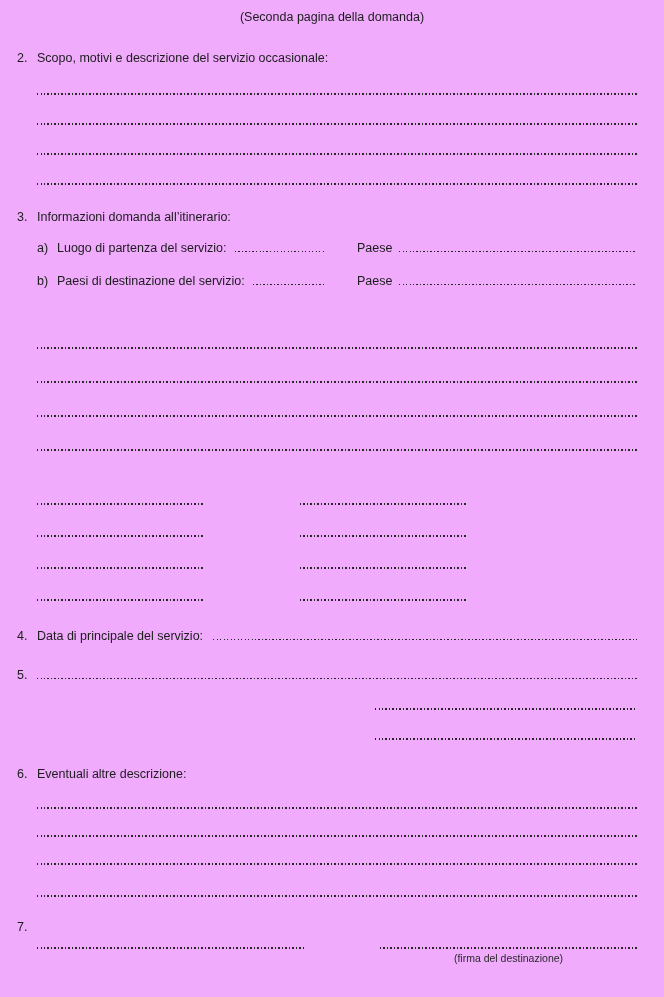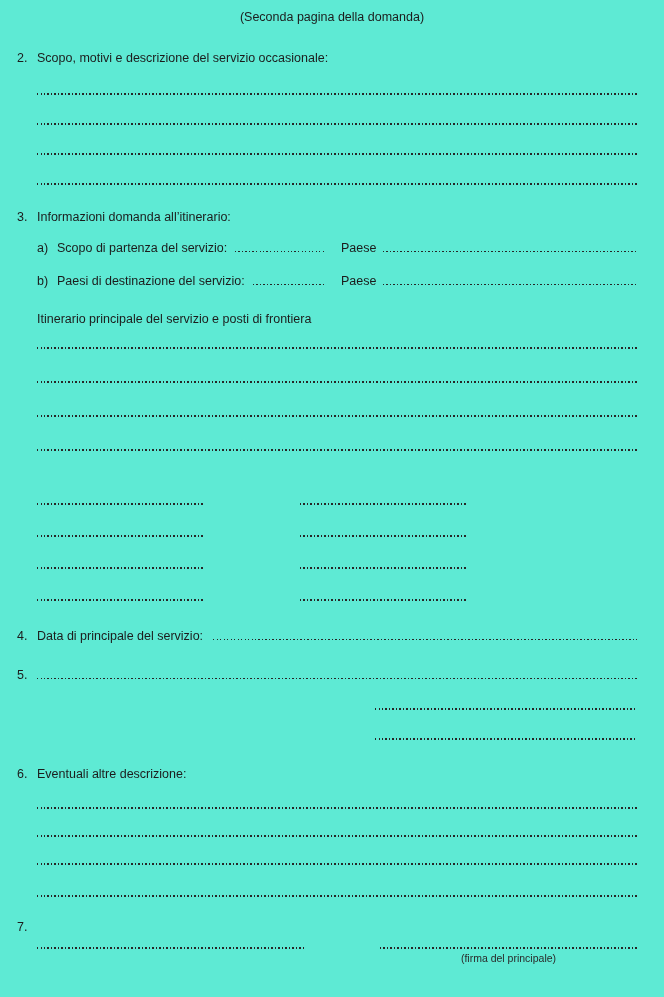--- a/index.html
+++ b/index.html
@@ -1,39 +1,39 @@
 <!DOCTYPE html>
 <html><head>
 <meta charset="utf-8">
 <style>
   html, body { margin: 0; padding: 0; background: #ffffff; }
   .page {
     position: relative;
     width: 664px;
     height: 997px;
-    background: #5eead4;
+    background: #f0abfc;
     font-family: "Liberation Sans", "DejaVu Sans", sans-serif;
     font-size: 12.5px;
     line-height: 15px;
     color: #1c1c1c;
     overflow: hidden;
   }
   .abs { position: absolute; }
   .page-header { left: 0; right: 0; text-align: center; }
   
   .item { left: 17px; right: 27px; display: flex; align-items: baseline; }
   .num { flex: 0 0 20px; }
   .lbl { white-space: nowrap; }
   
   .sub { left: 37px; right: 27px; display: flex; align-items: baseline; }
   .letter { flex: 0 0 20px; }
   .leftcol { flex: 0 0 268px; display: flex; align-items: baseline; min-width: 0; }
   .leftcol .lbl { margin-right: 8px; }
   .leftcol .dotfill { flex: 1; }
-  .paese { margin-left: 16px; margin-right: 7px; white-space: nowrap; }
+  .paese { margin-left: 32px; margin-right: 7px; white-space: nowrap; }
   
   .text37 { left: 37px; right: 27px; white-space: nowrap; }
   
   .dotfill {
     height: 1.5px;
     background: repeating-linear-gradient(90deg, #262626 0 1.4px, transparent 1.4px 3.5px);
   }
   .grow { flex: 1; }
   .mr10 { margin-right: 10px; }
   .dotline {
@@ -61,38 +61,37 @@
   <div class="dotline full" style="top:183px"></div>
 
   <div class="abs item" style="top:210px">
     <span class="num">3.</span>
     <span class="lbl">Informazioni domanda all’itinerario:</span>
   </div>
 
   <div class="abs sub" style="top:241px">
     <span class="letter">a)</span>
     <span class="leftcol">
-      <span class="lbl">Scopo di partenza del servizio:</span>
+      <span class="lbl">Luogo di partenza del servizio:</span>
       <span class="dotfill"></span>
     </span>
     <span class="paese">Paese</span>
     <span class="dotfill grow"></span>
   </div>
 
   <div class="abs sub" style="top:274px">
     <span class="letter">b)</span>
     <span class="leftcol">
       <span class="lbl">Paesi di destinazione del servizio:</span>
       <span class="dotfill"></span>
     </span>
     <span class="paese">Paese</span>
     <span class="dotfill grow"></span>
   </div>
 
-  <div class="abs text37" style="top:312px">Itinerario principale del servizio e posti di frontiera</div>
   <div class="dotline full" style="top:347px"></div>
   <div class="dotline full" style="top:381px"></div>
   <div class="dotline full" style="top:415px"></div>
   <div class="dotline full" style="top:449px"></div>
 
   <div class="dotline" style="top:503px;left:37px;width:168px"></div>
   <div class="dotline" style="top:503px;left:300px;width:166px"></div>
   <div class="dotline" style="top:535px;left:37px;width:168px"></div>
   <div class="dotline" style="top:535px;left:300px;width:166px"></div>
   <div class="dotline" style="top:567px;left:37px;width:168px"></div>
@@ -118,15 +117,15 @@
     <span class="lbl">Eventuali altre descrizione:</span>
   </div>
   <div class="dotline full" style="top:807px"></div>
   <div class="dotline full" style="top:835px"></div>
   <div class="dotline full" style="top:863px"></div>
   <div class="dotline full" style="top:895px"></div>
 
   <div class="abs" style="top:920px;left:17px">7.</div>
   <div class="dotline" style="top:947px;left:37px;width:268px"></div>
   <div class="dotline" style="top:947px;left:380px;width:257px"></div>
-  <div class="abs caption" style="top:952px;left:380px;width:257px">(firma del principale)</div>
+  <div class="abs caption" style="top:952px;left:380px;width:257px">(firma del destinazione)</div>
 
 </div>
 
 </body></html>

